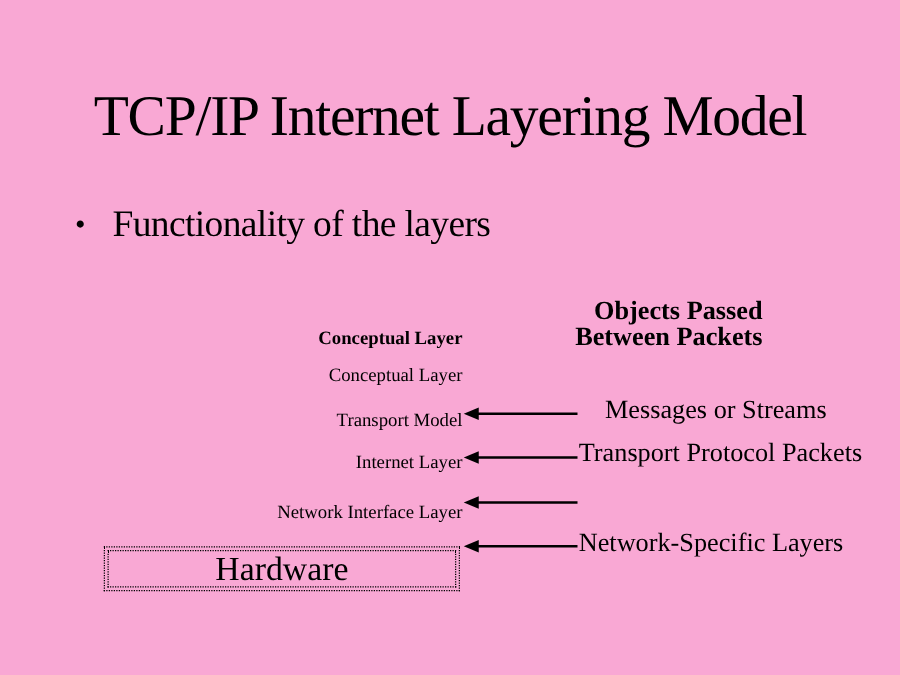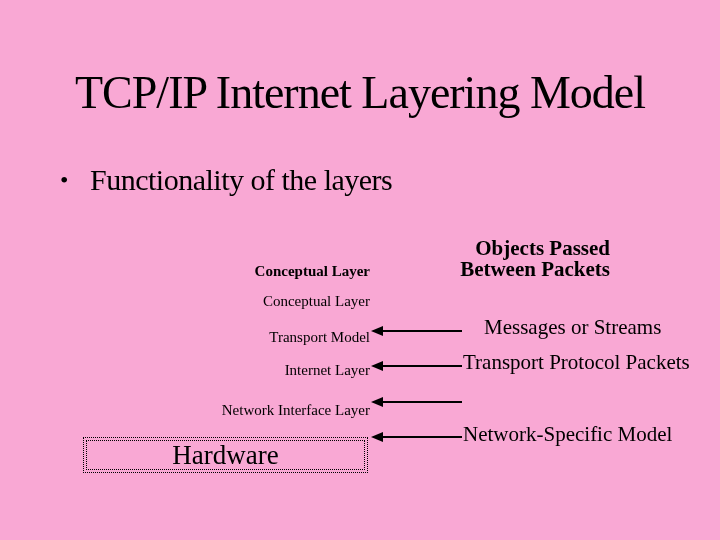--- a/index.html
+++ b/index.html
@@ -80,15 +80,15 @@
 
   <div class="arrow-head" style="top:361px;"></div>
   <div class="arrow-line" style="top:365px;"></div>
   <div class="obj-label" style="top:352px;">Transport Protocol Packets</div>
 
   <div class="arrow-head" style="top:397px;"></div>
   <div class="arrow-line" style="top:401px;"></div>
 
   <div class="arrow-head" style="top:432px;"></div>
   <div class="arrow-line" style="top:436px;"></div>
-  <div class="obj-label" style="top:424px;">Network-Specific Model</div>
+  <div class="obj-label" style="top:424px;">Network-Specific Layers</div>
 
 </div>
 
 </body></html>

